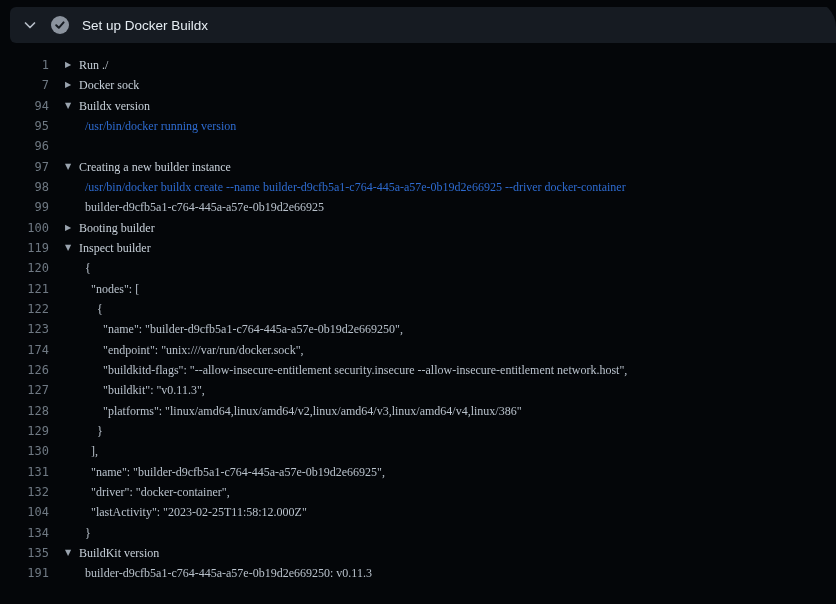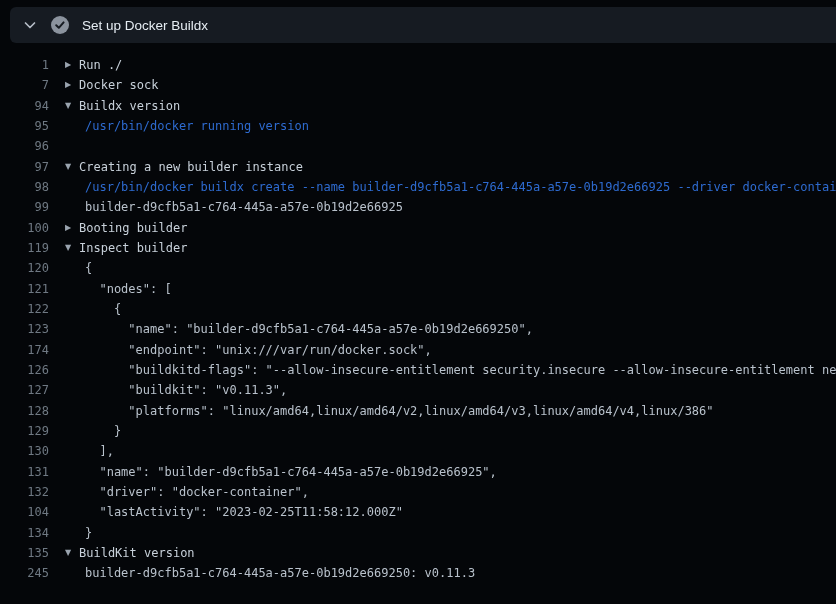--- a/index.html
+++ b/index.html
@@ -1,21 +1,21 @@
 <!DOCTYPE html>
 <html style="--page_bg: #040609; --header_bg: #161b22; --header_text: #e6edf3; --text: #b9c2cc; --title: #c8d1da; --num: #6f7983; --marker: #9aa4af; --accent: #2e6bd0; --status_circle: #8b939e; --status_check: #161b22; --chevron: #b4bcc6;"><head>
 <meta charset="utf-8">
 <style>
   * { margin:0; padding:0; box-sizing:border-box; }
   html,body { width:836px; height:604px; overflow:hidden; }
   body {
     background: var(--page_bg, #040609);
     font-family: "DejaVu Sans Mono", "Liberation Mono", monospace;
   }
-  .page { position:relative; width:836px; height:604px; overflow:hidden; }
+  .page { position:relative; width:836px; height:604px; overflow:hidden;border-radius:27px; }
 
   
   .step-header {
     position:absolute; top:7px; left:10px; right:0; height:36px;
     background: var(--header_bg, #161b22);
     border-radius:6px 0 0 6px;
     display:flex; align-items:center;
     padding-left:12px;
     cursor:pointer;
   }
@@ -42,21 +42,21 @@
     color: var(--num, #6f7983);
     text-decoration:none; cursor:pointer;
   }
   .row .marker {
     position:absolute; left:65px; top:0;
     font-family:"DejaVu Sans", sans-serif;
     font-size:8px; line-height:20.33px;
     color: var(--marker, #9aa4af);
     cursor:pointer;
   }
-  .row .text { position:absolute; left:85px; top:0; }
+  .row .text { position:absolute; left:85px; top:0;font-family:Liberation Serif, serif; }
   .row.group .text { left:79px; color: var(--title, #c8d1da); cursor:pointer; }
   .row.command .text { color: var(--accent, #2e6bd0); }
 </style>
 </head>
 <body>
 
 <div class="page">
 
   <div class="step-header">
     <span class="chevron-wrap">
@@ -192,19 +192,19 @@
     <a class="num">134</a>
     
     <span class="text">}</span>
   </div>
       <div class="row group">
     <a class="num">135</a>
     <span class="marker">▼</span>
     <span class="text">BuildKit version</span>
   </div>
       <div class="row">
-    <a class="num">245</a>
+    <a class="num">191</a>
     
     <span class="text">builder-d9cfb5a1-c764-445a-a57e-0b19d2e669250: v0.11.3</span>
   </div>
     </div>
 
 </div>
 
 </body></html>

